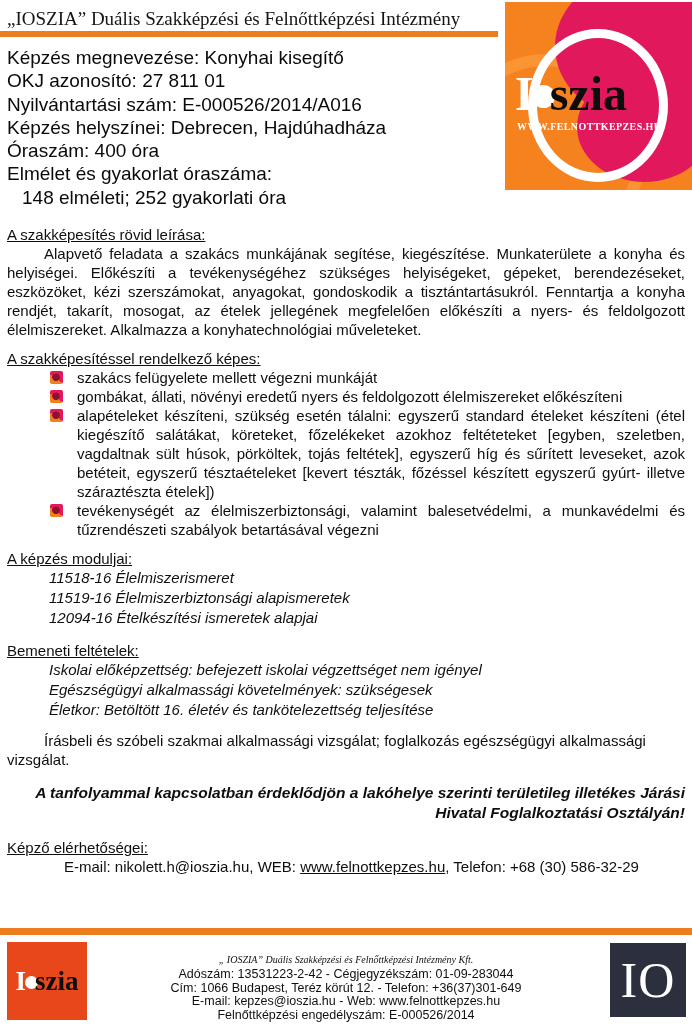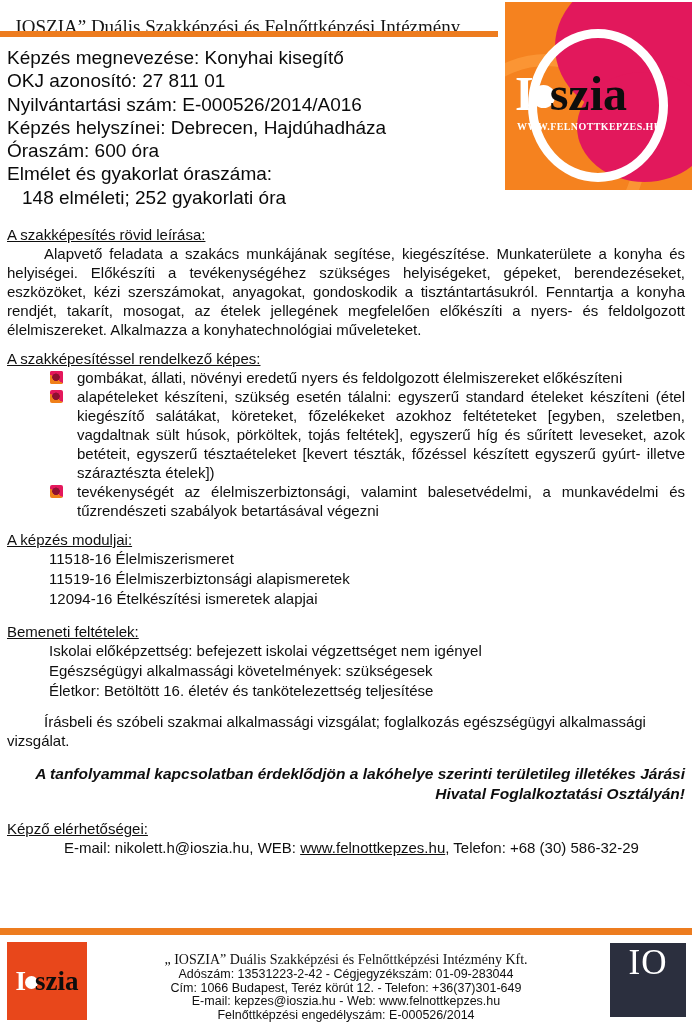--- a/index.html
+++ b/index.html
@@ -3,21 +3,21 @@
 <meta charset="utf-8">
 <style>
   html,body { margin:0; padding:0; background:#ffffff; }
   .page {
     position:relative; width:692px; height:1024px; background:#fff;
     font-family:"Liberation Sans", sans-serif; color:#111; overflow:hidden;
   }
 
   
   .inst-title {
-    position:absolute; left:7px; top:16px; width:490px;
+    position:absolute; left:7px; top:8px; width:490px;
     font-family:"Liberation Serif", serif; font-size:19px; color:#151515;
   }
   .header-rule { position:absolute; left:0; top:31px; width:498px; height:6px; }
 
   
   .logo { position:absolute; left:505px; top:2px; width:187px; height:188px; overflow:hidden; }
   .logo-pink1 { position:absolute; left:50px; top:-28px; width:165px; height:145px; border-radius:50%; }
   .logo-pink2 { position:absolute; left:72px; top:70px; width:135px; height:110px; border-radius:50%; }
   .logo-arc1 { position:absolute; left:-58px; top:52px; width:175px; height:175px; border-radius:50%; border:12px solid rgba(255,165,70,0.55); }
   .logo-ring { position:absolute; left:23px; top:27px; width:122px; height:135px; border:9px solid #fff; border-radius:50%; }
@@ -43,42 +43,42 @@
   .desc { margin:0 0 10px 0; text-align:justify; text-indent:37px; }
   .bullets { margin:0 0 10px 43px; padding:0; list-style:none; }
   .b-item { position:relative; padding-left:27px; text-align:justify; }
   .b-icon {
     position:absolute; left:0; top:3px; width:13px; height:13px; border-radius:2px;
     background:
       radial-gradient(circle at 46% 48%, #8e1030 0 3.5px, rgba(0,0,0,0) 4px),
       linear-gradient(215deg, #e4185c 56%, #f08019 57%);
   }
   .plain-list { margin:0 0 13px 0; line-height:20px; }
-  .plain-list div { padding-left:42px; }
+  .plain-list div { padding-left:42px;font-style:italic; }
   .entry-list { margin-bottom:11px; }
   .sel-body { margin:0 0 14px 0; text-indent:37px; }
   .notice { margin:0 0 16px 0; text-align:right; font-weight:bold; font-style:italic; font-size:15.5px; line-height:19.5px; }
   .contact-line { padding-left:57px; }
   .weblink { text-decoration:underline; }
 
   
   .footer-bar { position:absolute; left:0; top:928px; width:692px; height:7px; }
   .f-left {
     position:absolute; left:7px; top:942px; width:80px; height:78px;
     display:flex; align-items:center; justify-content:center;
   }
   .f-word { font-family:"Liberation Serif", serif; font-weight:bold; font-size:27px; line-height:1; white-space:nowrap; }
   .f-word .lw-o { width:13px; height:13px; margin:0 -3px 1px -1px; }
   .f-center { position:absolute; left:95px; right:95px; top:952px; text-align:center; color:#101010; }
-  .f-company { font-family:"Liberation Serif", serif; font-size:14px; line-height:16px; }
+  .f-company { font-family:"Liberation Serif", serif; font-size:10px; line-height:16px;font-style:italic; }
   .f-line { font-size:12.5px; line-height:13.6px; }
   .f-right {
     position:absolute; left:610px; top:943px; width:76px; height:74px; color:#fff;
-    display:flex; justify-content:center;
-    font-family:"Liberation Serif", serif; font-size:35px; letter-spacing:1px;
+    display:flex; align-items:center; justify-content:center;
+    font-family:"Liberation Serif", serif; font-size:50px; letter-spacing:1px;
   }
 </style>
 </head>
 <body>
 
 <div class="page">
 
   <div class="inst-title">„IOSZIA” Duális Szakképzési és Felnőttképzési Intézmény</div>
   <div class="header-rule" style="background:#ED7C1F;"></div>
 
@@ -91,33 +91,33 @@
       <span class="lw-i">I</span><span class="lw-o"></span><span class="lw-szia">szia</span>
     </div>
     <div class="logo-url">WWW.FELNOTTKEPZES.HU</div>
   </div>
 
   <div class="course">
     <div>Képzés megnevezése: Konyhai kisegítő</div>
     <div>OKJ azonosító: 27 811 01</div>
     <div>Nyilvántartási szám: E-000526/2014/A016</div>
     <div>Képzés helyszínei: Debrecen, Hajdúhadháza</div>
-    <div>Óraszám: 600 óra</div>
+    <div>Óraszám: 400 óra</div>
     <div>Elmélet és gyakorlat óraszáma:</div>
     <div class="indent">148 elméleti; 252 gyakorlati óra</div>
   </div>
 
   <div class="content">
 
     <h2 class="sec-h">A szakképesítés rövid leírása:</h2>
     <p class="desc">Alapvető feladata a szakács munkájának segítése, kiegészítése. Munkaterülete a konyha és helyiségei. Előkészíti a tevékenységéhez szükséges helyiségeket, gépeket, berendezéseket, eszközöket, kézi szerszámokat, anyagokat, gondoskodik a tisztántartásukról. Fenntartja a konyha rendjét, takarít, mosogat, az ételek jellegének megfelelően előkészíti a nyers- és feldolgozott élelmiszereket. Alkalmazza a konyhatechnológiai műveleteket.</p>
 
     <h2 class="sec-h">A szakképesítéssel rendelkező képes:</h2>
     <ul class="bullets">
-      <li class="b-item"><span class="b-icon"></span></li>
+      <li class="b-item"><span class="b-icon"></span><span>szakács felügyelete mellett végezni munkáját</span></li>
       <li class="b-item"><span class="b-icon"></span><span>gombákat, állati, növényi eredetű nyers és feldolgozott élelmiszereket előkészíteni</span></li>
       <li class="b-item"><span class="b-icon"></span><span>alapételeket készíteni, szükség esetén tálalni: egyszerű standard ételeket készíteni (étel kiegészítő salátákat, köreteket, főzelékeket azokhoz feltéteteket [egyben, szeletben, vagdaltnak sült húsok, pörköltek, tojás feltétek], egyszerű híg és sűrített leveseket, azok betéteit, egyszerű tésztaételeket [kevert tészták, főzéssel készített egyszerű gyúrt- illetve száraztészta ételek])</span></li>
       <li class="b-item"><span class="b-icon"></span><span>tevékenységét az élelmiszerbiztonsági, valamint balesetvédelmi, a munkavédelmi és tűzrendészeti szabályok betartásával végezni</span></li>
     </ul>
 
     <h2 class="sec-h">A képzés moduljai:</h2>
     <div class="plain-list">
       <div>11518-16 Élelmiszerismeret</div>
       <div>11519-16 Élelmiszerbiztonsági alapismeretek</div>
       <div>12094-16 Ételkészítési ismeretek alapjai</div>

